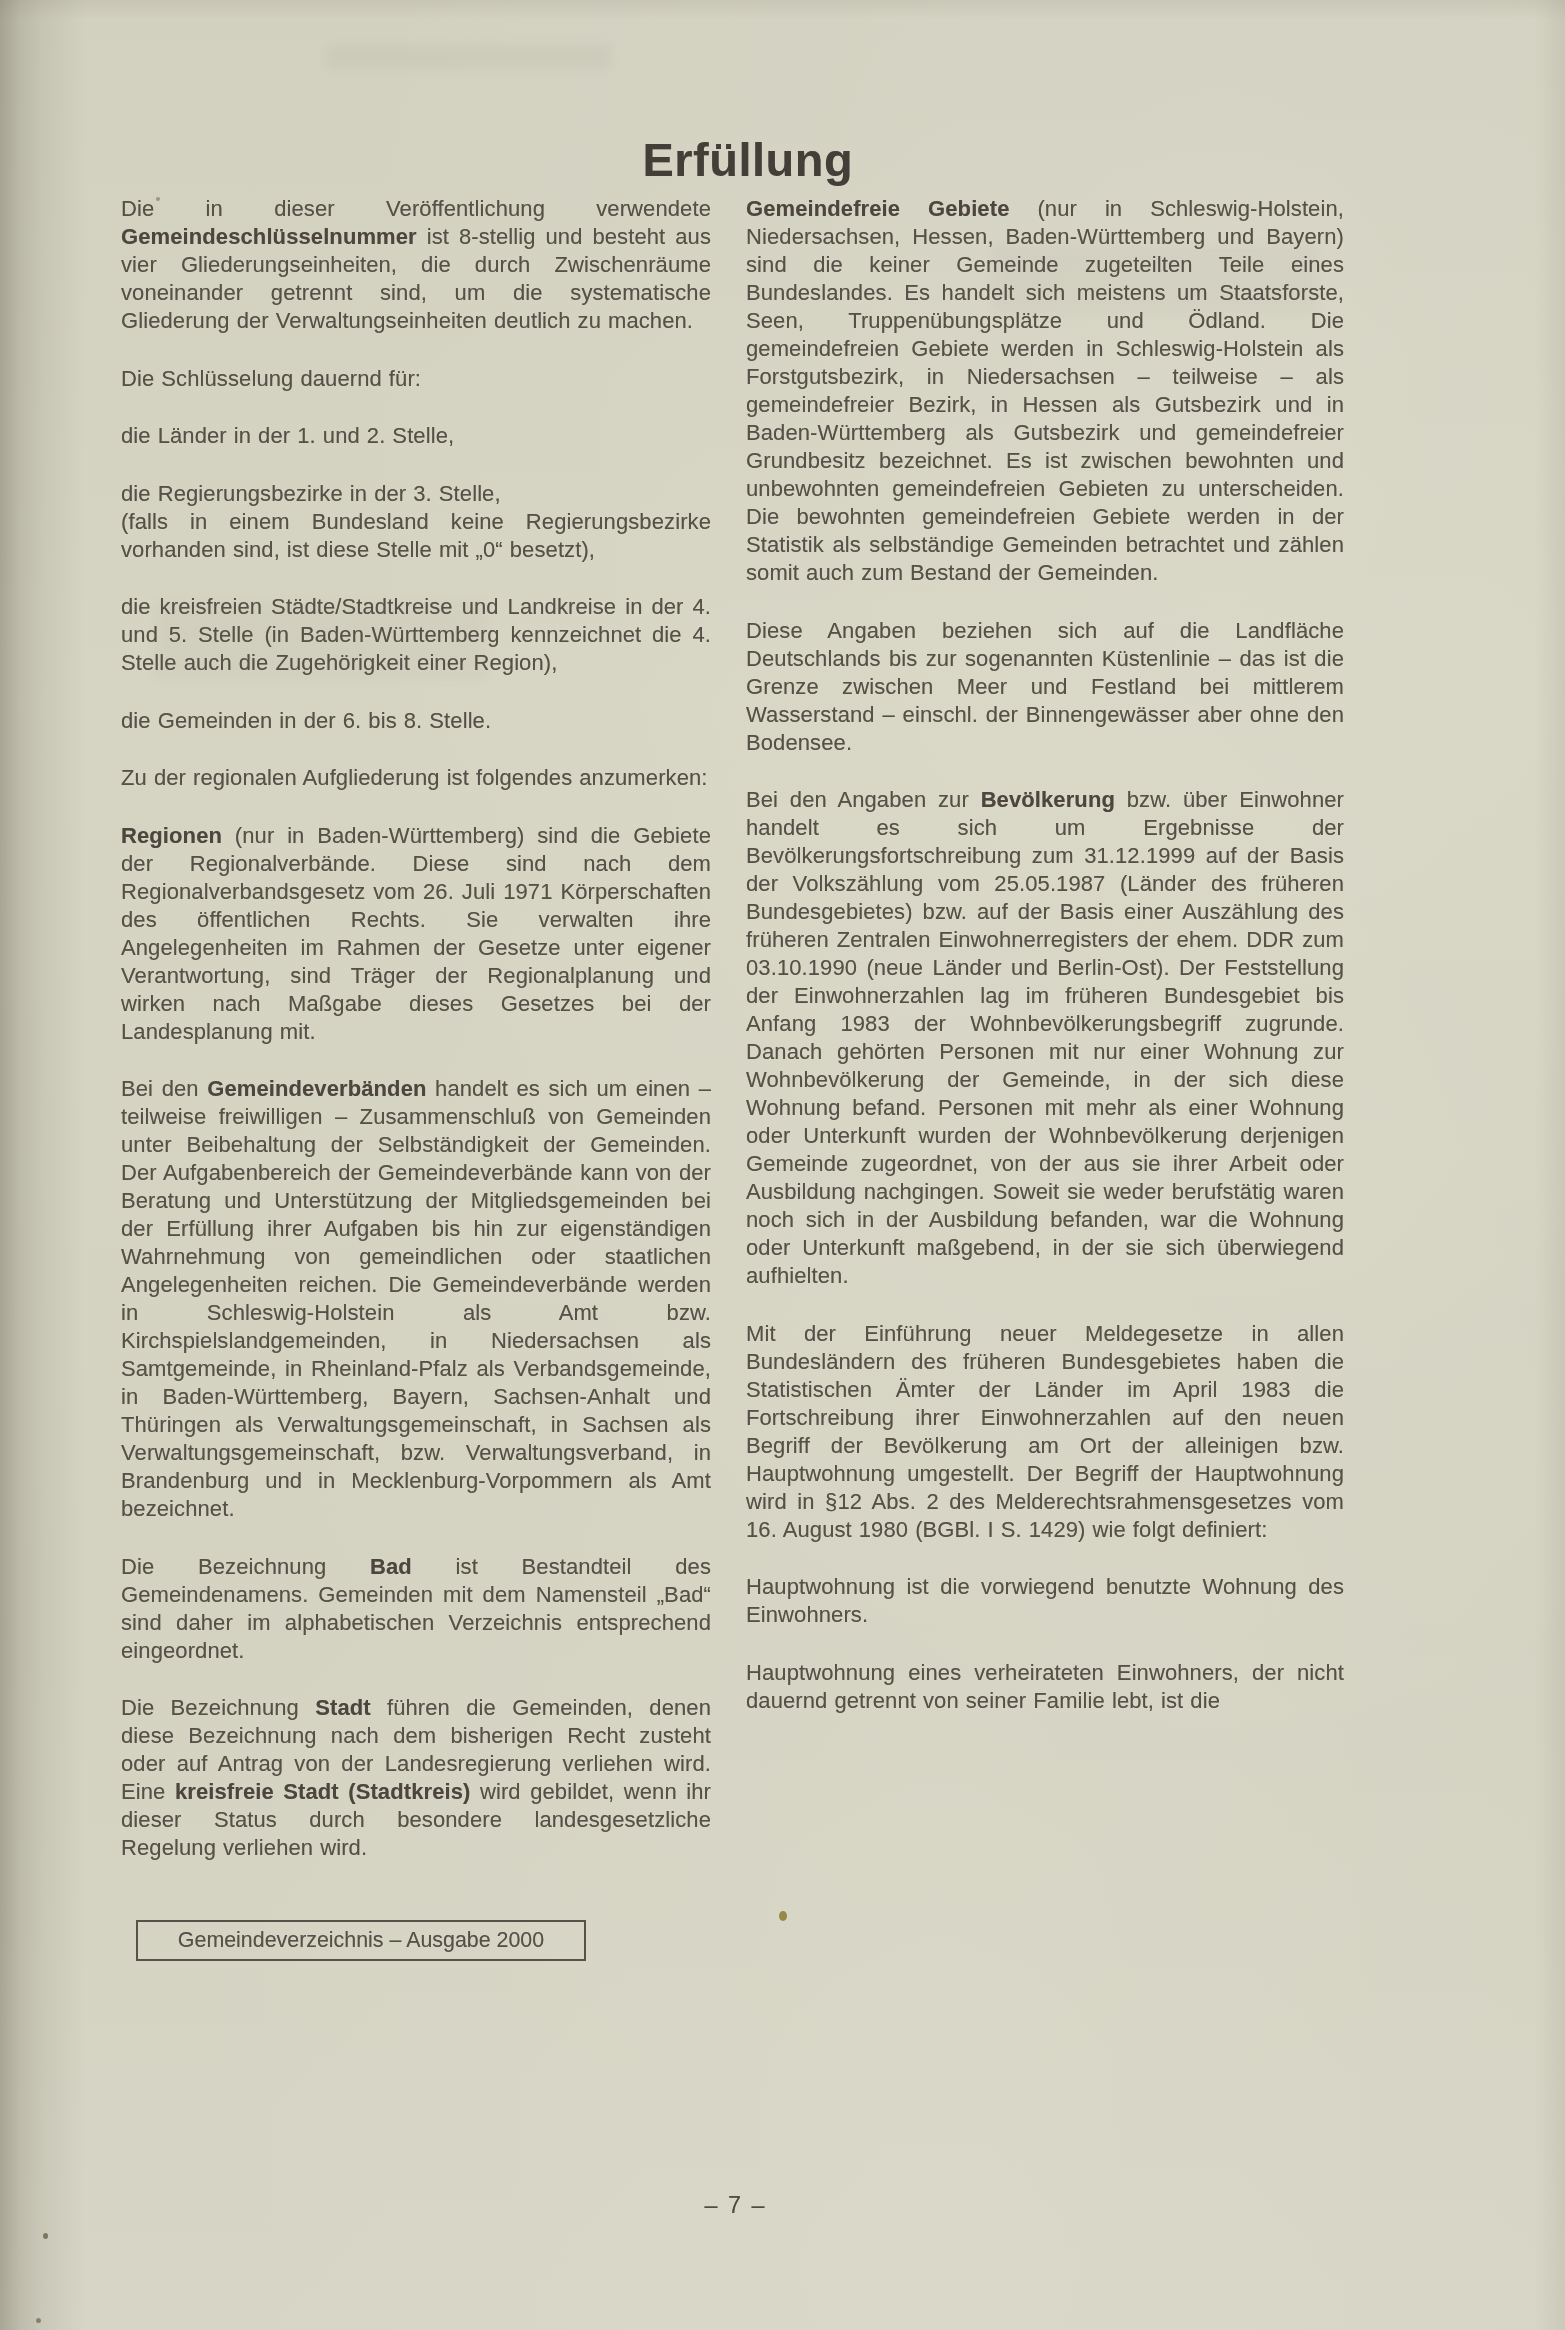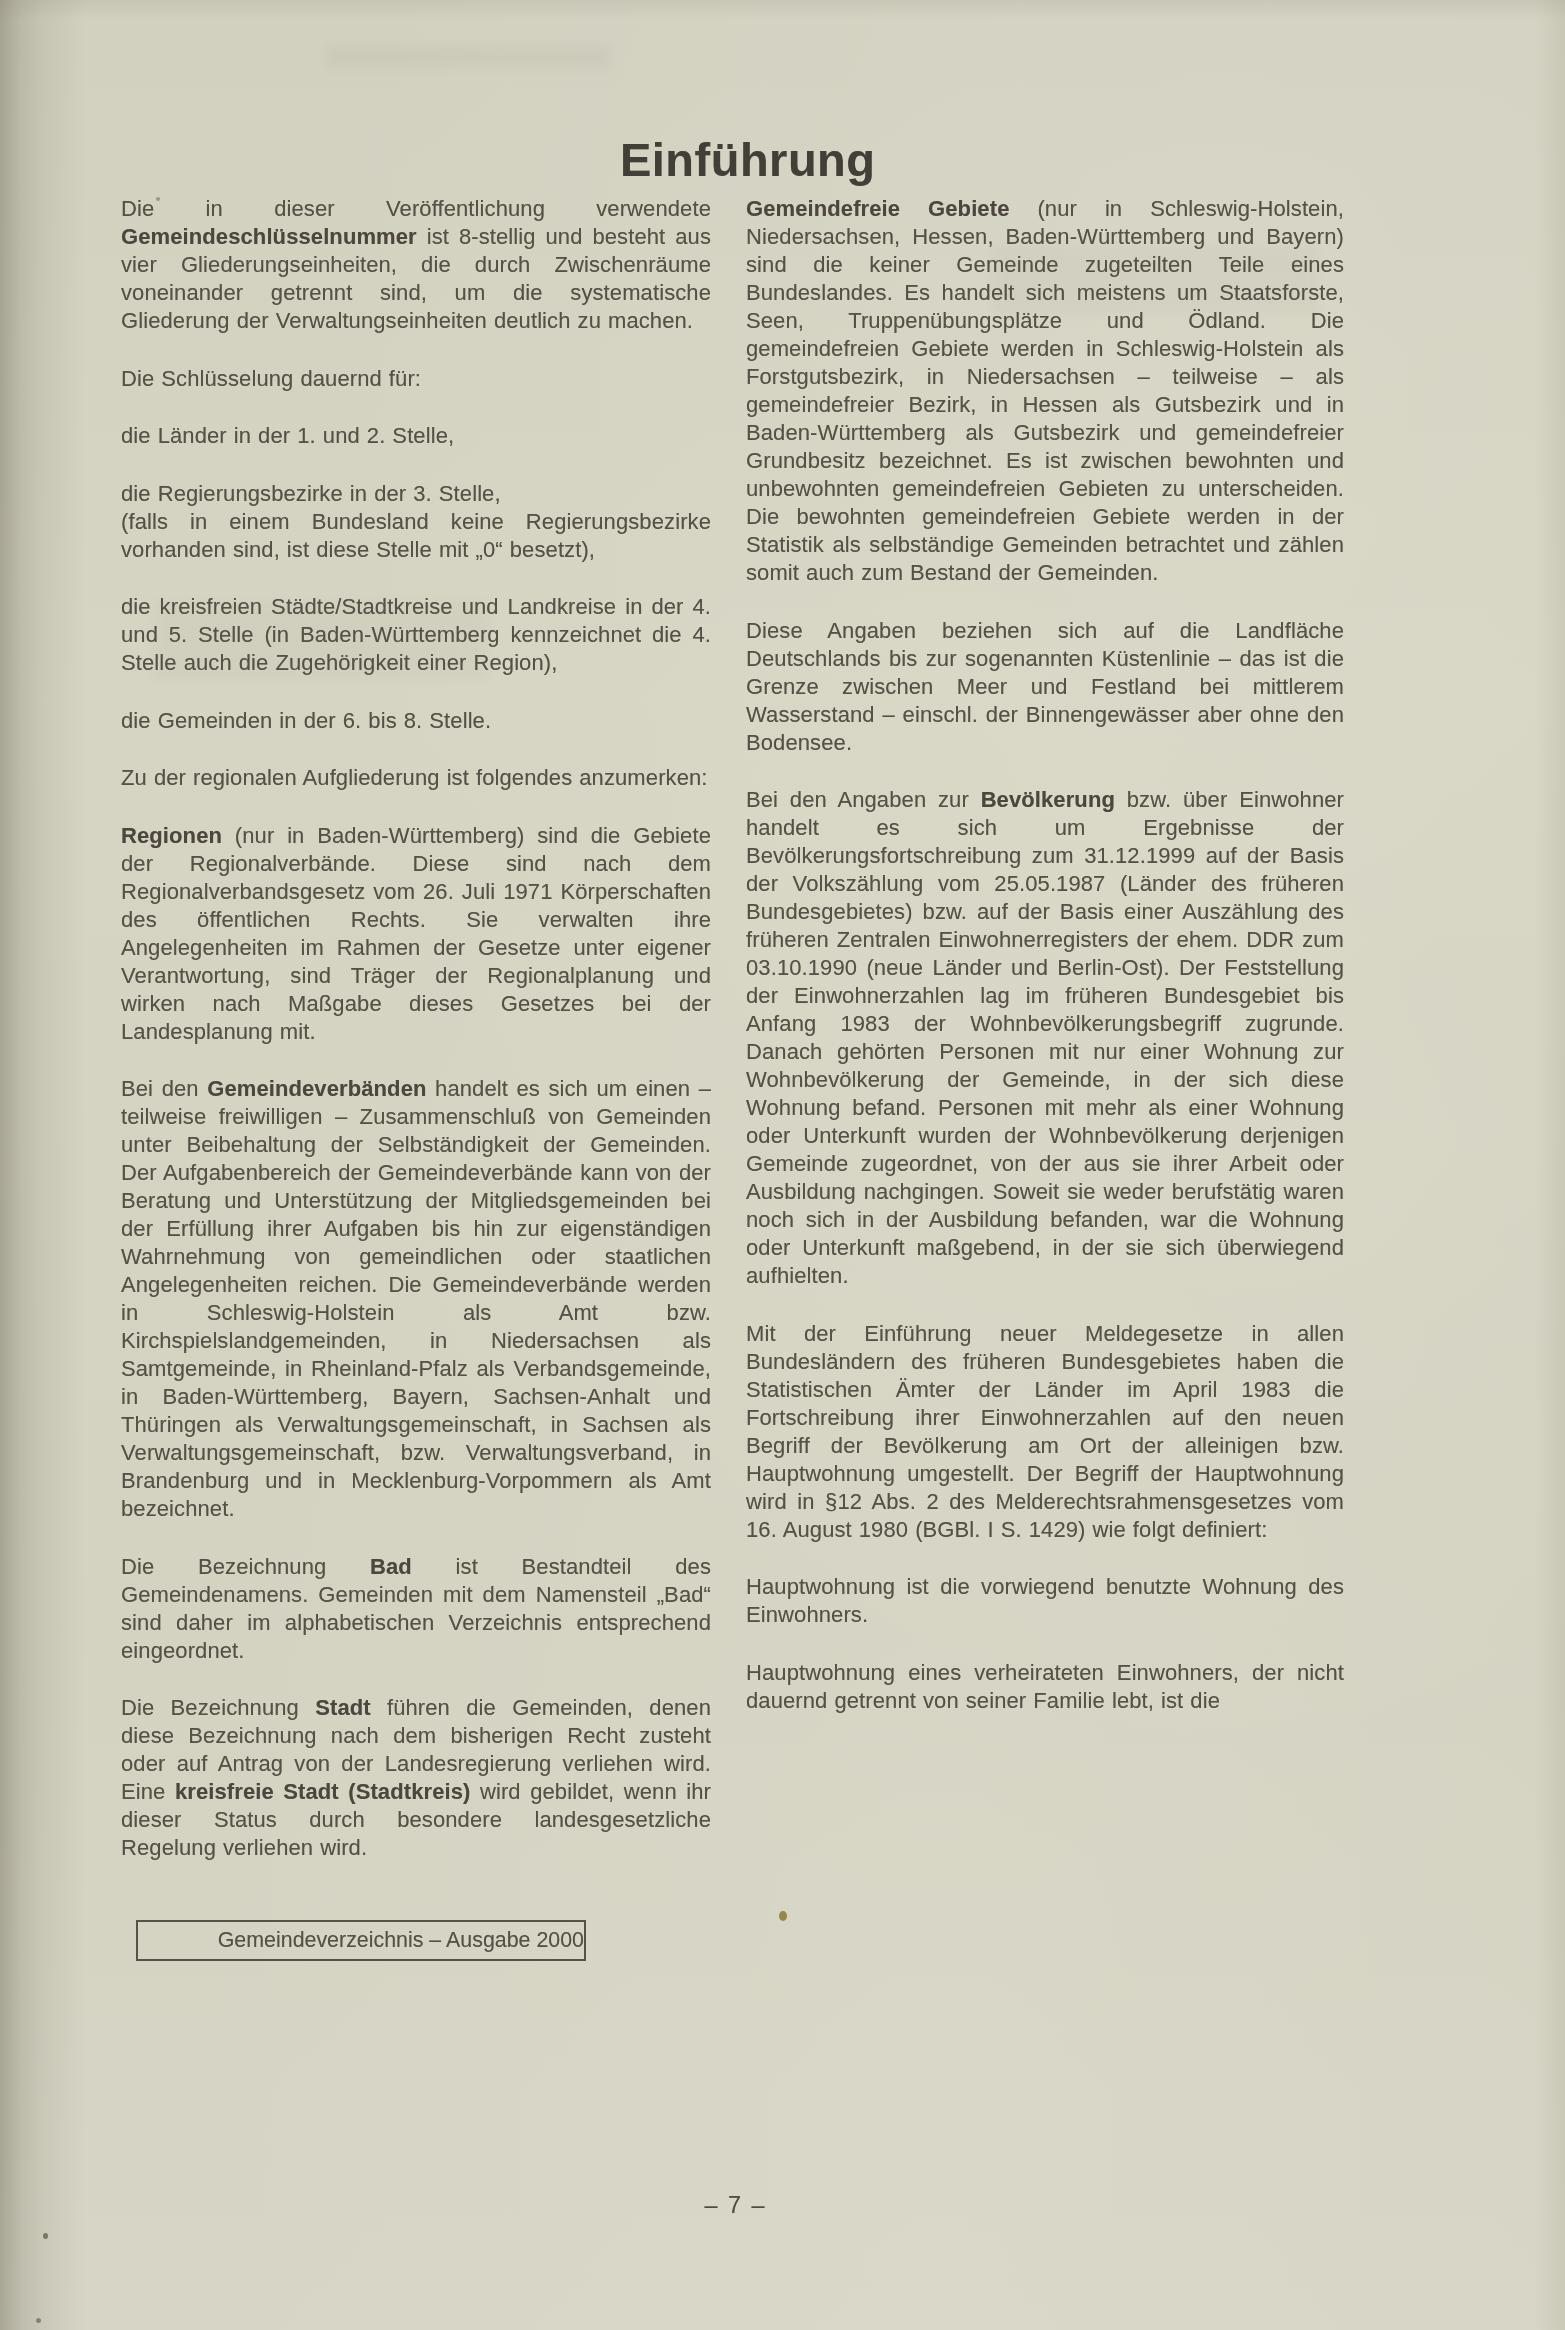--- a/index.html
+++ b/index.html
@@ -68,21 +68,21 @@
   .edition-box {
     position: absolute;
     left: 136px;
     top: 1920px;
     width: 450px;
     height: 41px;
     border: 2.5px solid #575149;
     box-sizing: border-box;
     display: flex;
     align-items: center;
-    justify-content: flex-end;
+    justify-content: center;
     font-size: 21.4px;
     color: #565047;
     text-shadow: 0 0 0.5px rgba(86,80,71,0.40);
   }
   .page-number {
     position: absolute;
     left: 677px;
     top: 2192px;
     width: 117px;
     text-align: center;
@@ -118,21 +118,21 @@
 <div class="page">
 
   <div class="edge-left"></div>
   <div class="edge-right"></div>
   <div class="edge-top"></div>
 
   <div class="ghost g1"></div>
   <div class="ghost g2"></div>
   <div class="ghost g3"></div>
 
-  <h1 class="title">Einführung</h1>
+  <h1 class="title">Erfüllung</h1>
 
   <div class="col col-left">
     <p>Die in dieser Veröffentlichung verwendete <b>Gemeindeschlüsselnummer</b> ist 8-stellig und besteht aus vier Gliederungseinheiten, die durch Zwischenräume voneinander getrennt sind, um die systematische Gliederung der Verwaltungseinheiten deutlich zu machen.</p>
     <p>Die Schlüsselung dauernd für:</p>
     <p>die Länder in der 1. und 2. Stelle,</p>
     <p>die Regierungsbezirke in der 3. Stelle,
 (falls in einem Bundesland keine Regierungsbezirke vorhanden sind, ist diese Stelle mit „0“ besetzt),</p>
     <p>die kreisfreien Städte/Stadtkreise und Landkreise in der 4. und 5. Stelle (in Baden-Württemberg kennzeichnet die 4. Stelle auch die Zugehörigkeit einer Region),</p>
     <p>die Gemeinden in der 6. bis 8. Stelle.</p>
     <p>Zu der regionalen Aufgliederung ist folgendes anzumerken:</p>

